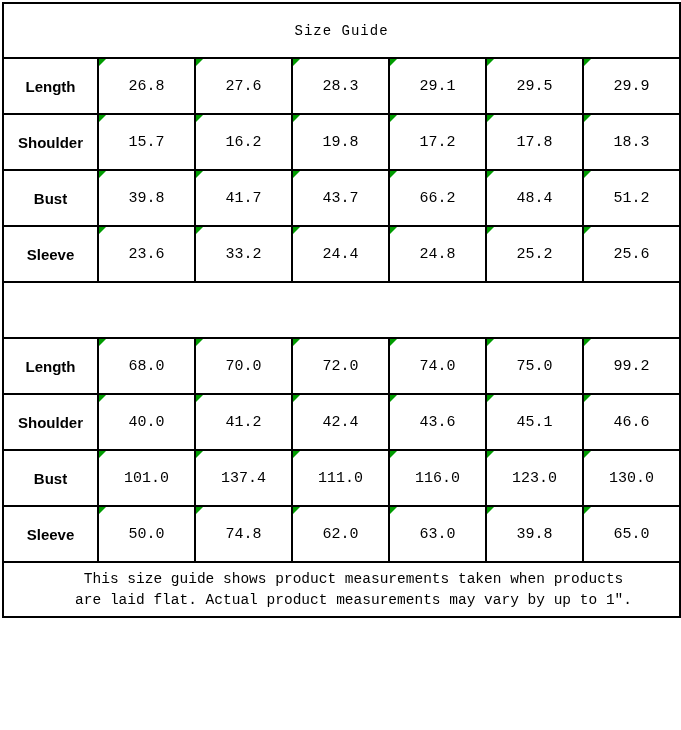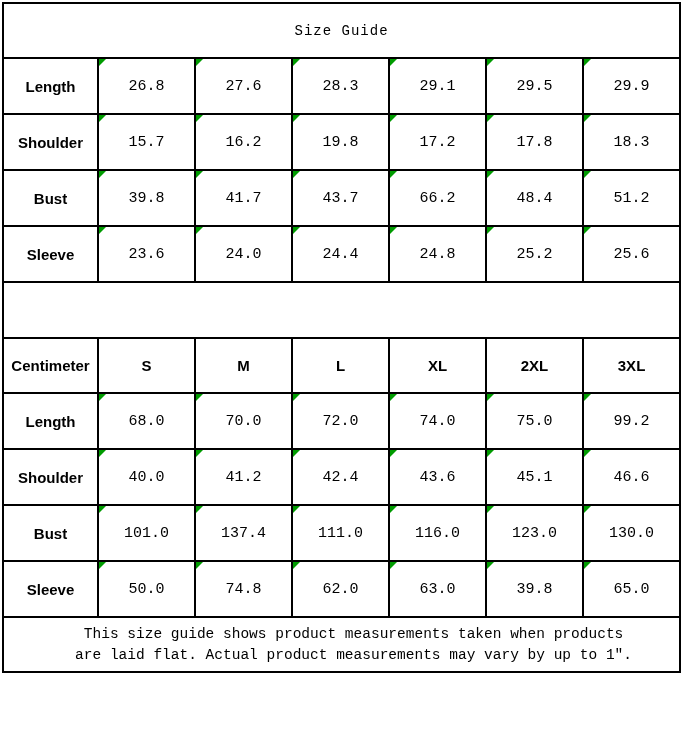--- a/index.html
+++ b/index.html
@@ -114,40 +114,31 @@
       <td class="v"><span class="tri"></span><span>41.7</span></td>
       <td class="v"><span class="tri"></span><span>43.7</span></td>
       <td class="v"><span class="tri"></span><span>66.2</span></td>
       <td class="v"><span class="tri"></span><span>48.4</span></td>
       <td class="v"><span class="tri"></span><span>51.2</span></td>
     </tr>
 
     <tr class="r-data">
       <td class="hdr">Sleeve</td>
       <td class="v"><span class="tri"></span><span>23.6</span></td>
-      <td class="v"><span class="tri"></span><span>24.0</span></td>
+      <td class="v"><span class="tri"></span><span>33.2</span></td>
       <td class="v"><span class="tri"></span><span>24.4</span></td>
       <td class="v"><span class="tri"></span><span>24.8</span></td>
       <td class="v"><span class="tri"></span><span>25.2</span></td>
       <td class="v"><span class="tri"></span><span>25.6</span></td>
     </tr>
 
     <tr class="r-gap">
       <td colspan="7"></td>
     </tr>
 
-    <tr class="r-head">
-      <td class="hdr">Centimeter</td>
-      <td class="hdr">S</td>
-      <td class="hdr">M</td>
-      <td class="hdr">L</td>
-      <td class="hdr">XL</td>
-      <td class="hdr">2XL</td>
-      <td class="hdr">3XL</td>
-    </tr>
 
     <tr class="r-data">
       <td class="hdr">Length</td>
       <td class="v"><span class="tri"></span><span>68.0</span></td>
       <td class="v"><span class="tri"></span><span>70.0</span></td>
       <td class="v"><span class="tri"></span><span>72.0</span></td>
       <td class="v"><span class="tri"></span><span>74.0</span></td>
       <td class="v"><span class="tri"></span><span>75.0</span></td>
       <td class="v"><span class="tri"></span><span>99.2</span></td>
     </tr>

